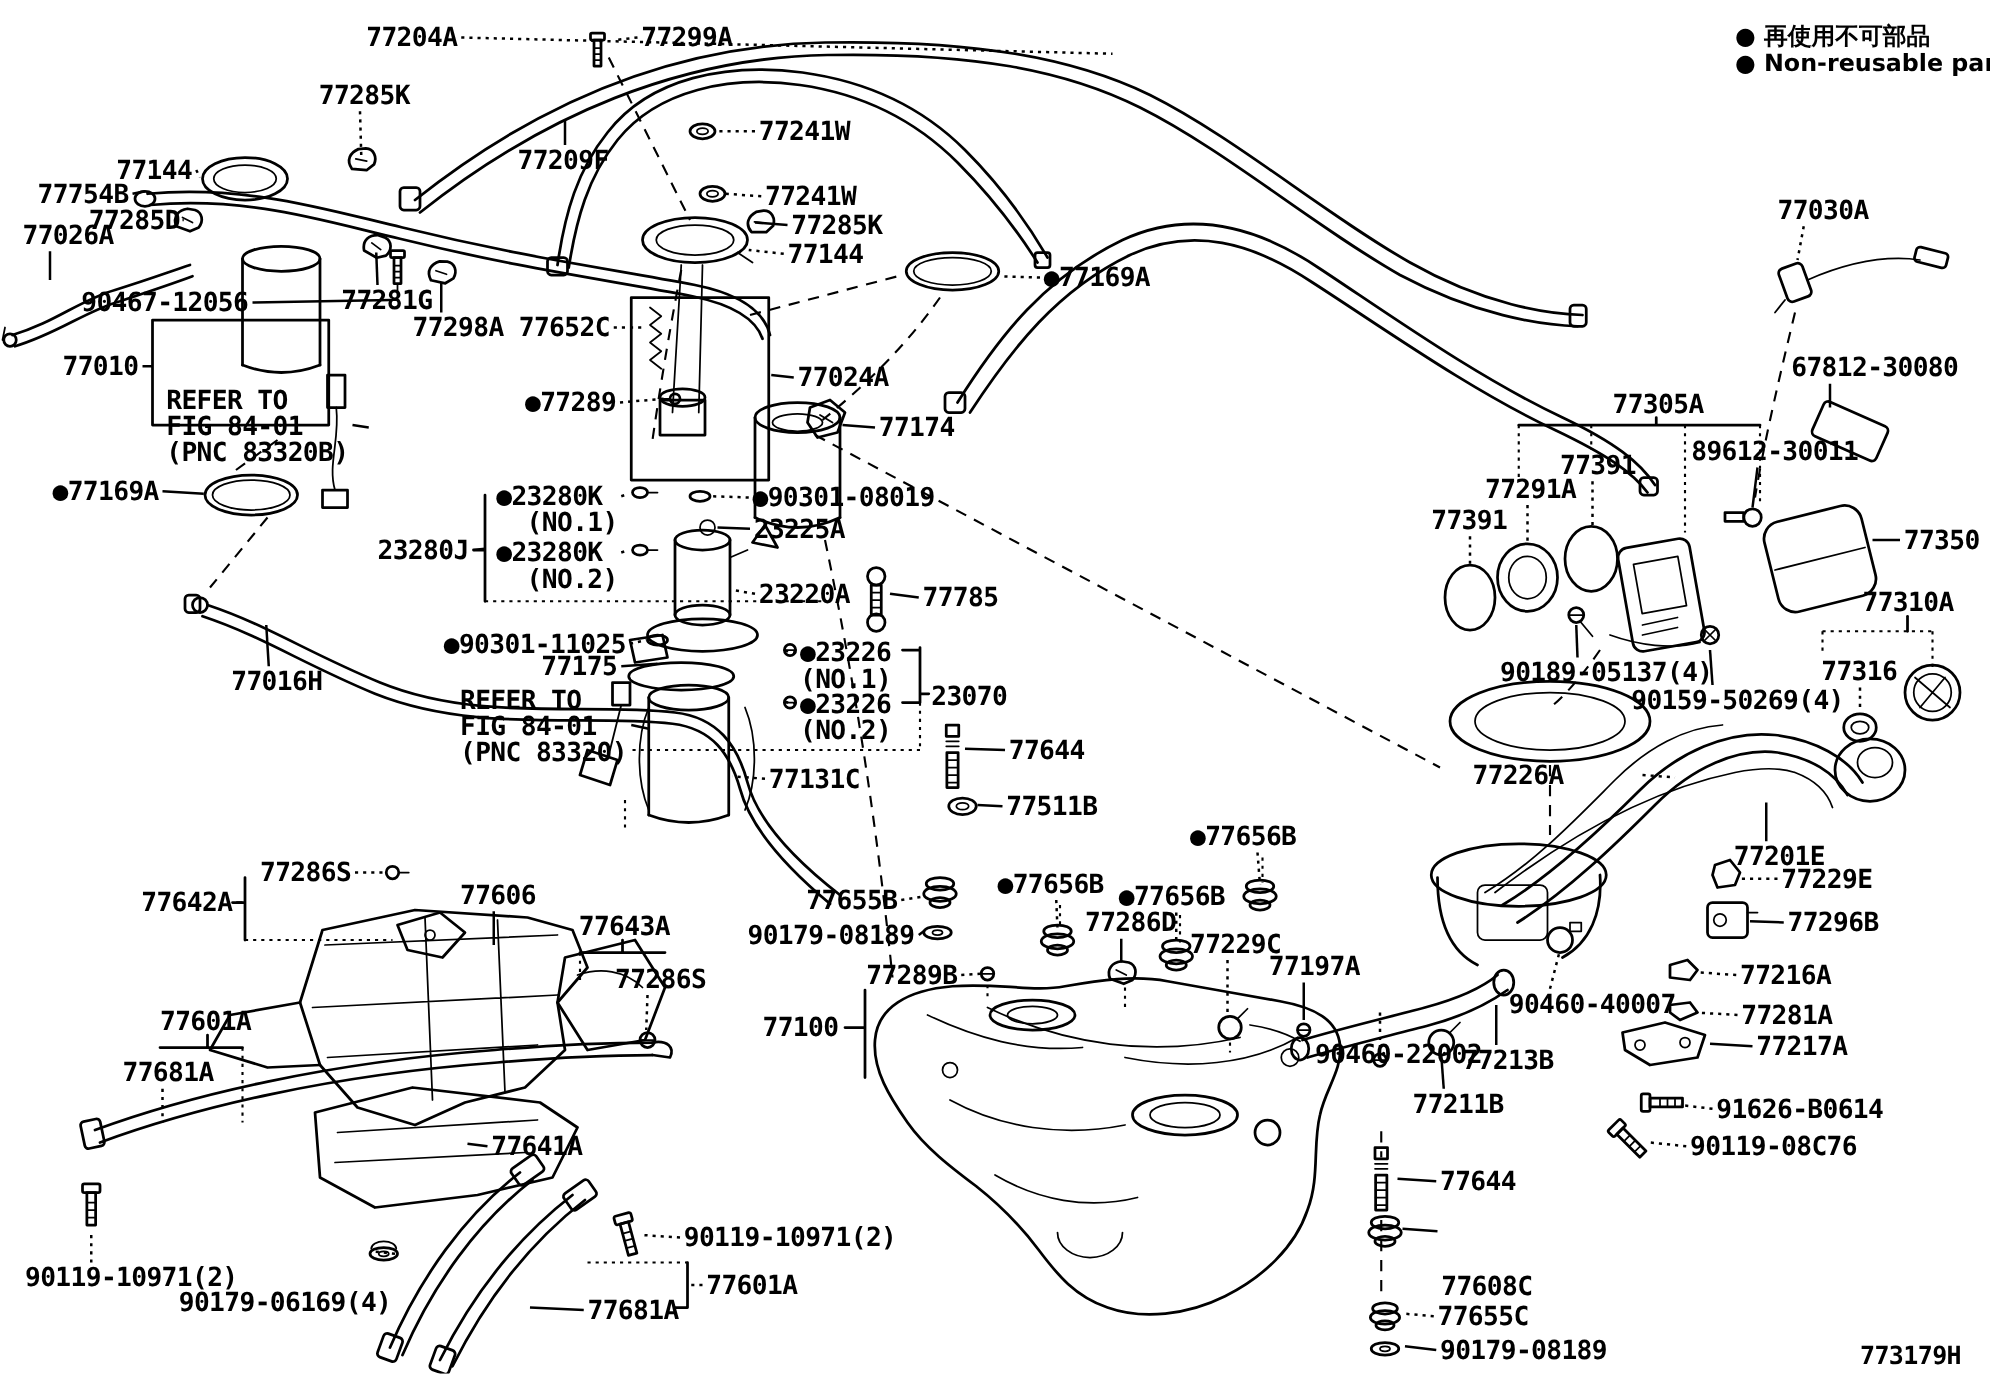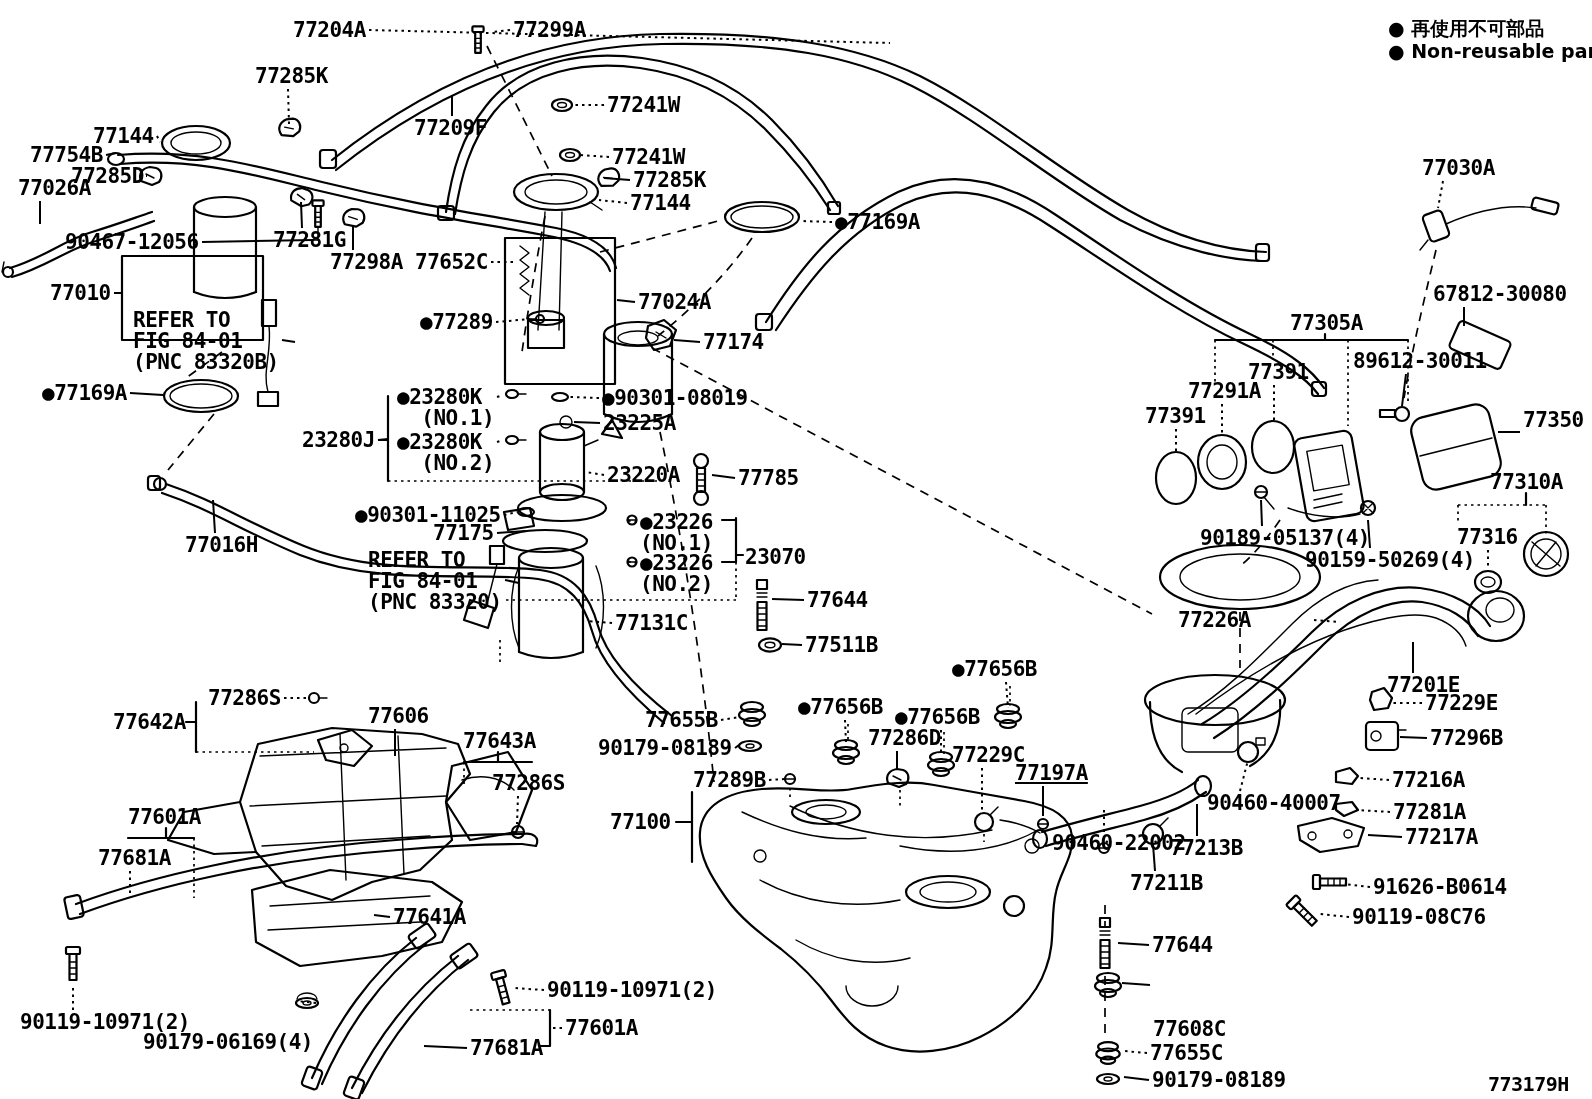--- a/index.html
+++ b/index.html
@@ -529,21 +529,21 @@
       <div class="lbl" style="left: 805px; top: 635px;">77511B</div>
       <div class="lbl" style="left: 952px; top: 659px;">●77656B</div>
       <div class="lbl" style="left: 645px; top: 710px;">77655B</div>
       <div class="lbl" style="left: 798px; top: 697px;">●77656B</div>
       <div class="lbl" style="left: 895px; top: 707px;">●77656B</div>
       <div class="lbl" style="left: 598px; top: 738px;">90179-08189</div>
       <div class="lbl" style="left: 868px; top: 728px;">77286D</div>
       <div class="lbl" style="left: 952px; top: 745px;">77229C</div>
       <div class="lbl" style="left: 693px; top: 770px;">77289B</div>
       <div class="lbl" style="left: 610px; top: 812px;">77100</div>
-      <div class="lbl" style="left: 1015px; top: 763px; text-decoration: underline;">77197A</div>
+      <div class="lbl" style="left: 1015px; top: 763px;">77197A</div>
       <div class="lbl" style="left: 1052px; top: 833px;">90460-22002</div>
       <div class="lbl" style="left: 1207px; top: 793px;">90460-40007</div>
       <div class="lbl" style="left: 1170px; top: 838px;">77213B</div>
       <div class="lbl" style="left: 1130px; top: 873px;">77211B</div>
       <div class="lbl" style="left: 1178px; top: 610px;">77226A</div>
       <div class="lbl" style="left: 1387px; top: 675px;">77201E</div>
       <div class="lbl" style="left: 1425px; top: 693px;">77229E</div>
       <div class="lbl" style="left: 1430px; top: 728px; text-align: center;">77296B</div>
       <div class="lbl" style="left: 1392px; top: 770px;">77216A</div>
       <div class="lbl" style="left: 1393px; top: 802px;">77281A</div>
@@ -554,21 +554,21 @@
       <div class="lbl" style="left: 1153px; top: 975px; margin-top: 44px;">77608C</div>
       <div class="lbl" style="left: 1150px; top: 1043px;">77655C</div>
       <div class="lbl" style="left: 1152px; top: 1070px;">90179-08189</div>
       <div class="lbl" style="left: 1422px; top: 158px;">77030A</div>
       <div class="lbl" style="left: 1433px; top: 284px;">67812-30080</div>
       <div class="lbl" style="left: 1290px; top: 313px;">77305A</div>
       <div class="lbl" style="left: 1353px; top: 351px;">89612-30011</div>
       <div class="lbl" style="left: 1248px; top: 362px;">77391</div>
       <div class="lbl" style="left: 1188px; top: 381px;">77291A</div>
       <div class="lbl" style="left: 1145px; top: 406px;">77391</div>
-      <div class="lbl" style="left: 1523px; top: 410px;">77350</div>
+      <div class="lbl" style="left: 1523px; top: 422px;">77350</div>
       <div class="lbl" style="left: 1490px; top: 472px;">77310A</div>
       <div class="lbl" style="left: 1457px; top: 527px;">77316</div>
       <div class="lbl" style="left: 1200px; top: 528px;">90189-05137(4)</div>
       <div class="lbl" style="left: 1305px; top: 550px;">90159-50269(4)</div>
       <div class="lbl" style="left: 208px; top: 688px;">77286S</div>
       <div class="lbl" style="left: 113px; top: 712px;">77642A</div>
       <div class="lbl" style="left: 368px; top: 706px;">77606</div>
       <div class="lbl" style="left: 463px; top: 731px;">77643A</div>
       <div class="lbl" style="left: 492px; top: 773px;">77286S</div>
       <div class="lbl" style="left: 128px; top: 807px;">77601A</div>

